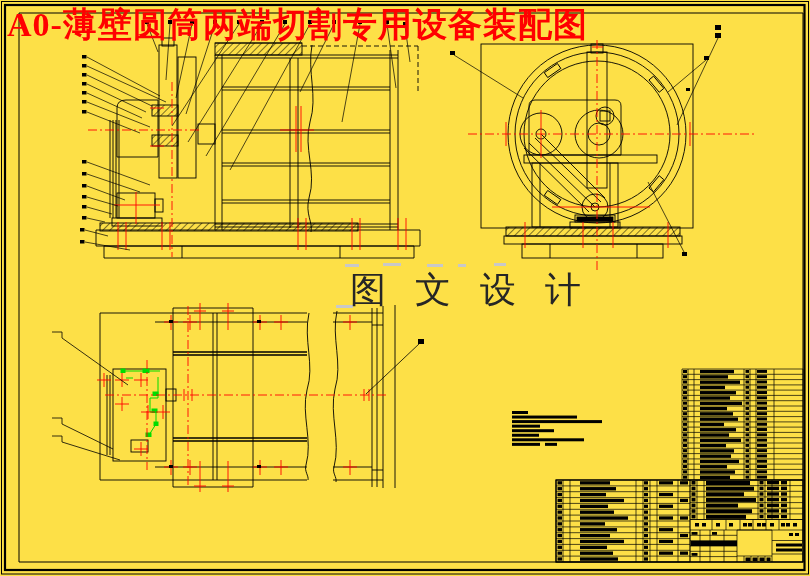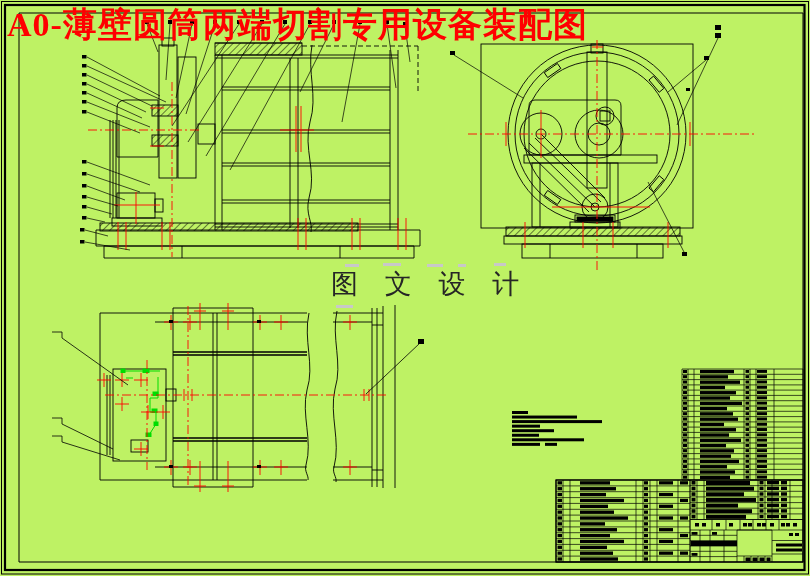--- a/index.html
+++ b/index.html
@@ -1,23 +1,23 @@
 <!DOCTYPE html>
 <html><head>
 <meta charset="utf-8">
 <style>
   html,body{margin:0;padding:0;background:#888;}
-  .sheet{position:relative;width:810px;height:576px;background:#bef264;overflow:hidden;
+  .sheet{position:relative;width:810px;height:576px;background:#fde047;overflow:hidden;
          font-family:"Liberation Sans",sans-serif;}
   .sheet svg{position:absolute;left:0;top:0;}
   .dwg-title{position:absolute;left:7px;top:2px;z-index:5;
              font-family:"Liberation Serif",serif;font-weight:bold;
              font-size:34px;letter-spacing:1px;white-space:nowrap;}
-  .watermark{position:absolute;left:331px;top:266px;z-index:4;
-             font-family:"Liberation Serif",serif;font-size:27px;
+  .watermark{position:absolute;left:350px;top:266px;z-index:4;
+             font-family:"Liberation Serif",serif;font-size:36px;
              letter-spacing:10px;white-space:nowrap;}
 </style>
 </head>
 <body>
 
 <div class="sheet">
 
 <svg width="810" height="576" viewBox="0 0 810 576">
   <defs>
     <pattern id="h1" width="5" height="5" patternUnits="userSpaceOnUse" patternTransform="rotate(45)">

